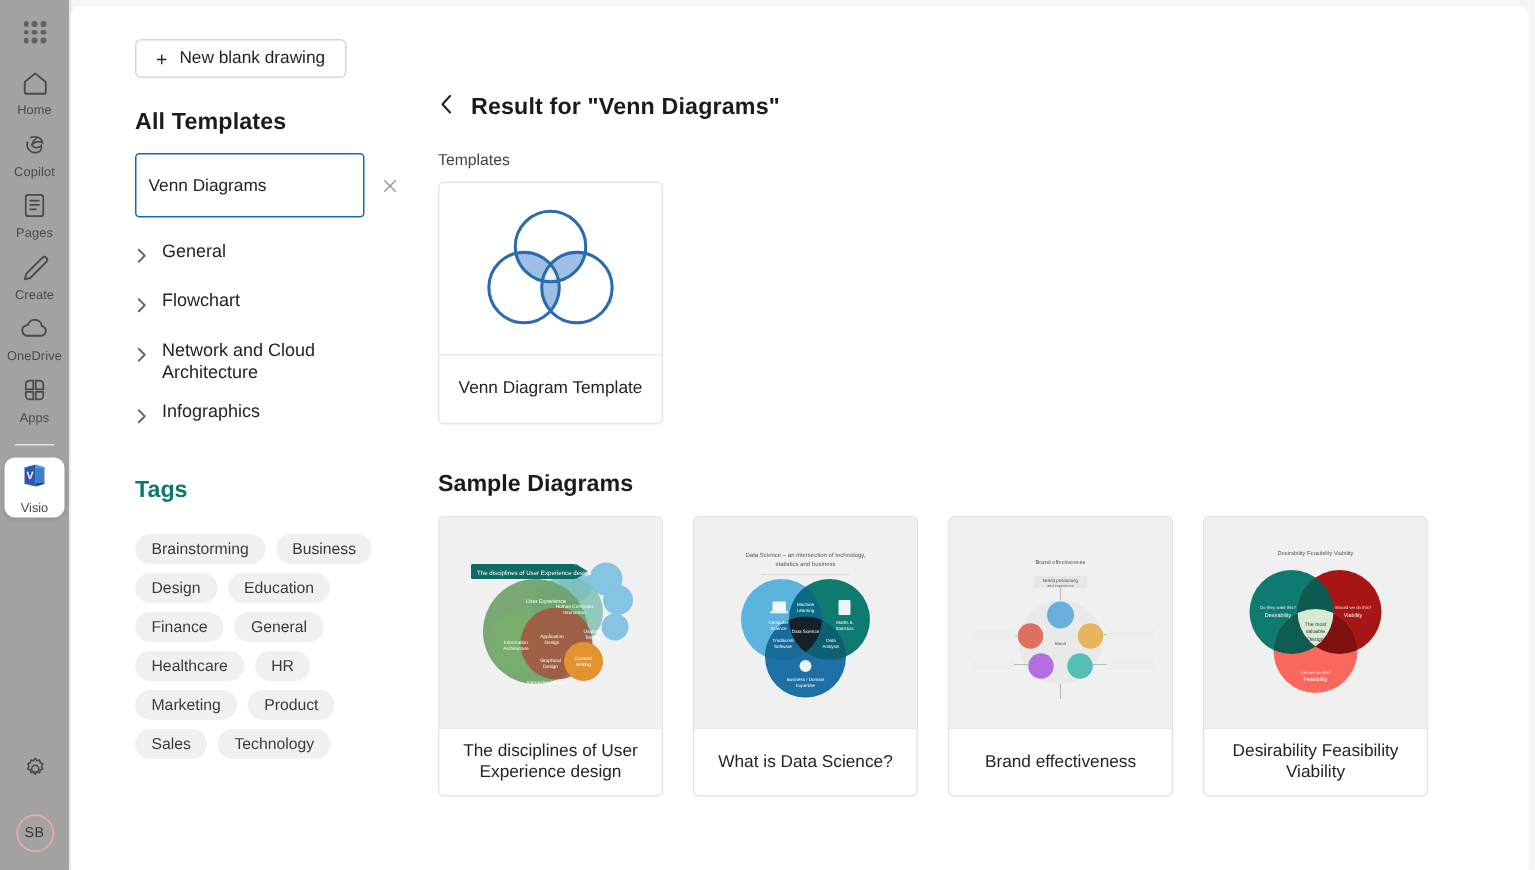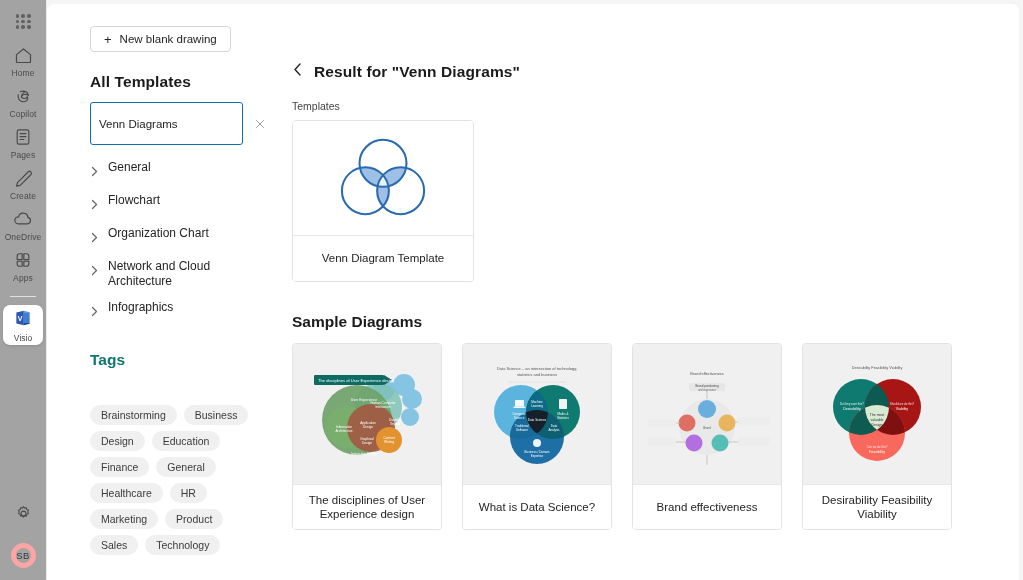--- a/index.html
+++ b/index.html
@@ -44,21 +44,21 @@
     width: 40px; height: 40px; background: #ffffff;
     border-radius: 7px; box-shadow: 0 1px 3px rgba(0,0,0,.13);
     display: flex; flex-direction: column; align-items: center; justify-content: center;
     position: relative;
   }
   .visio-label { font-size: 8.5px; color: #4a4a4a; margin-top: 1px; }
   .rail-spacer { flex: 1 1 auto; }
   .rail-bottom { margin-bottom: 12px; display: flex; flex-direction: column; align-items: center; gap: 16px; }
   .avatar {
     width: 25px; height: 25px; border-radius: 50%;
-    border: 5px solid #fca5a5; color: #3a3a3a;
+    border: 1px solid #fca5a5; color: #3a3a3a;
     font-size: 9.5px; display: flex; align-items: center; justify-content: center;
     letter-spacing: .3px;
   }
 
   
   .surface {
     flex: 1 1 auto; height: 580px; background: #ffffff;
     margin: 4px 4px 4px 0; border-radius: 7px;
     display: flex; overflow: hidden; position: relative;
   }
@@ -84,21 +84,21 @@
   }
   .clear-x { width: 14px; height: 14px; cursor: pointer; opacity: .62; flex: 0 0 14px; }
   .catlist { margin-top: 9px; }
   .cat {
     display: flex; align-items: flex-start; gap: 9px;
     padding: 6px 0; cursor: pointer; min-height: 23px;
   }
   .chev { width: 9px; flex: 0 0 9px; margin-top: 3px; opacity: .78; }
   .cat-label { font-size: 12px; color: #242424; line-height: 14.5px; max-width: 130px; }
   .tags-h { font-size: 15.5px; color: #0f766e; font-weight: 600; margin: 24px 0 0; }
-  .tagwrap { display: flex; flex-wrap: wrap; gap: 6px 7px; width: 165px; margin-top: 36px; }
+  .tagwrap { display: flex; flex-wrap: wrap; gap: 6px 7px; width: 165px; margin-top: 20px; }
   .tag {
     background: #f0f0f0; border-radius: 13px; padding: 4px 11px;
     font-size: 10.5px; color: #3b3b3b; cursor: pointer; white-space: nowrap;
   }
 
   
   .rightcol { flex: 1 1 auto; padding: 58px 0 0 0; overflow: hidden; }
   .result-head { display: flex; align-items: center; gap: 11px; margin-bottom: 19px; }
   .backchev { width: 11px; cursor: pointer; }
   .result-title { font-size: 15.5px; font-weight: 600; color: #1b1b1b; letter-spacing: .1px; }
@@ -110,21 +110,21 @@
     overflow: hidden; cursor: pointer; display: flex; flex-direction: column;
   }
   .card-thumb { background: #f0f0f0; display: flex; align-items: center; justify-content: center; }
   .card-foot {
     border-top: 1px solid #e8e8e8; background: #fff;
     display: flex; align-items: center; justify-content: center; text-align: center;
     padding: 0 8px;
   }
   .card-foot span { font-size: 11.5px; color: #242424; line-height: 14.5px; }
 
-  .tpl-card { width: 182px; }
+  .tpl-card { width: 150px; }
   .tpl-card .card-thumb { height: 114px; background: #fff; }
   .tpl-card .card-foot { height: 46px; }
 
   .samples { display: flex; gap: 20px; }
   .sample-card { width: 150px; }
   .sample-card .card-thumb { height: 140px; }
   .sample-card .card-foot { height: 45px; }
 </style>
 </head>
 <body>
@@ -272,28 +272,20 @@
           </span>
           <span class="cat-label">General</span>
         </div>
         <div class="cat">
           <span class="chev">
             <svg width="9" height="11" viewBox="0 0 9 11" fill="none" stroke="#3a3a3a" stroke-width="1.2">
                 <path d="M2.5 1.5 L6.5 5.5 L2.5 9.5" stroke-linecap="round" stroke-linejoin="round"></path>
               </svg>
           </span>
           <span class="cat-label">Flowchart</span>
-        </div>
-        <div class="cat">
-          <span class="chev">
-            <svg width="9" height="11" viewBox="0 0 9 11" fill="none" stroke="#3a3a3a" stroke-width="1.2">
-                <path d="M2.5 1.5 L6.5 5.5 L2.5 9.5" stroke-linecap="round" stroke-linejoin="round"></path>
-              </svg>
-          </span>
-          <span class="cat-label">Organization Chart</span>
         </div>
         <div class="cat">
           <span class="chev">
             <svg width="9" height="11" viewBox="0 0 9 11" fill="none" stroke="#3a3a3a" stroke-width="1.2">
                 <path d="M2.5 1.5 L6.5 5.5 L2.5 9.5" stroke-linecap="round" stroke-linejoin="round"></path>
               </svg>
           </span>
           <span class="cat-label">Network and Cloud Architecture</span>
         </div>
         <div class="cat">

